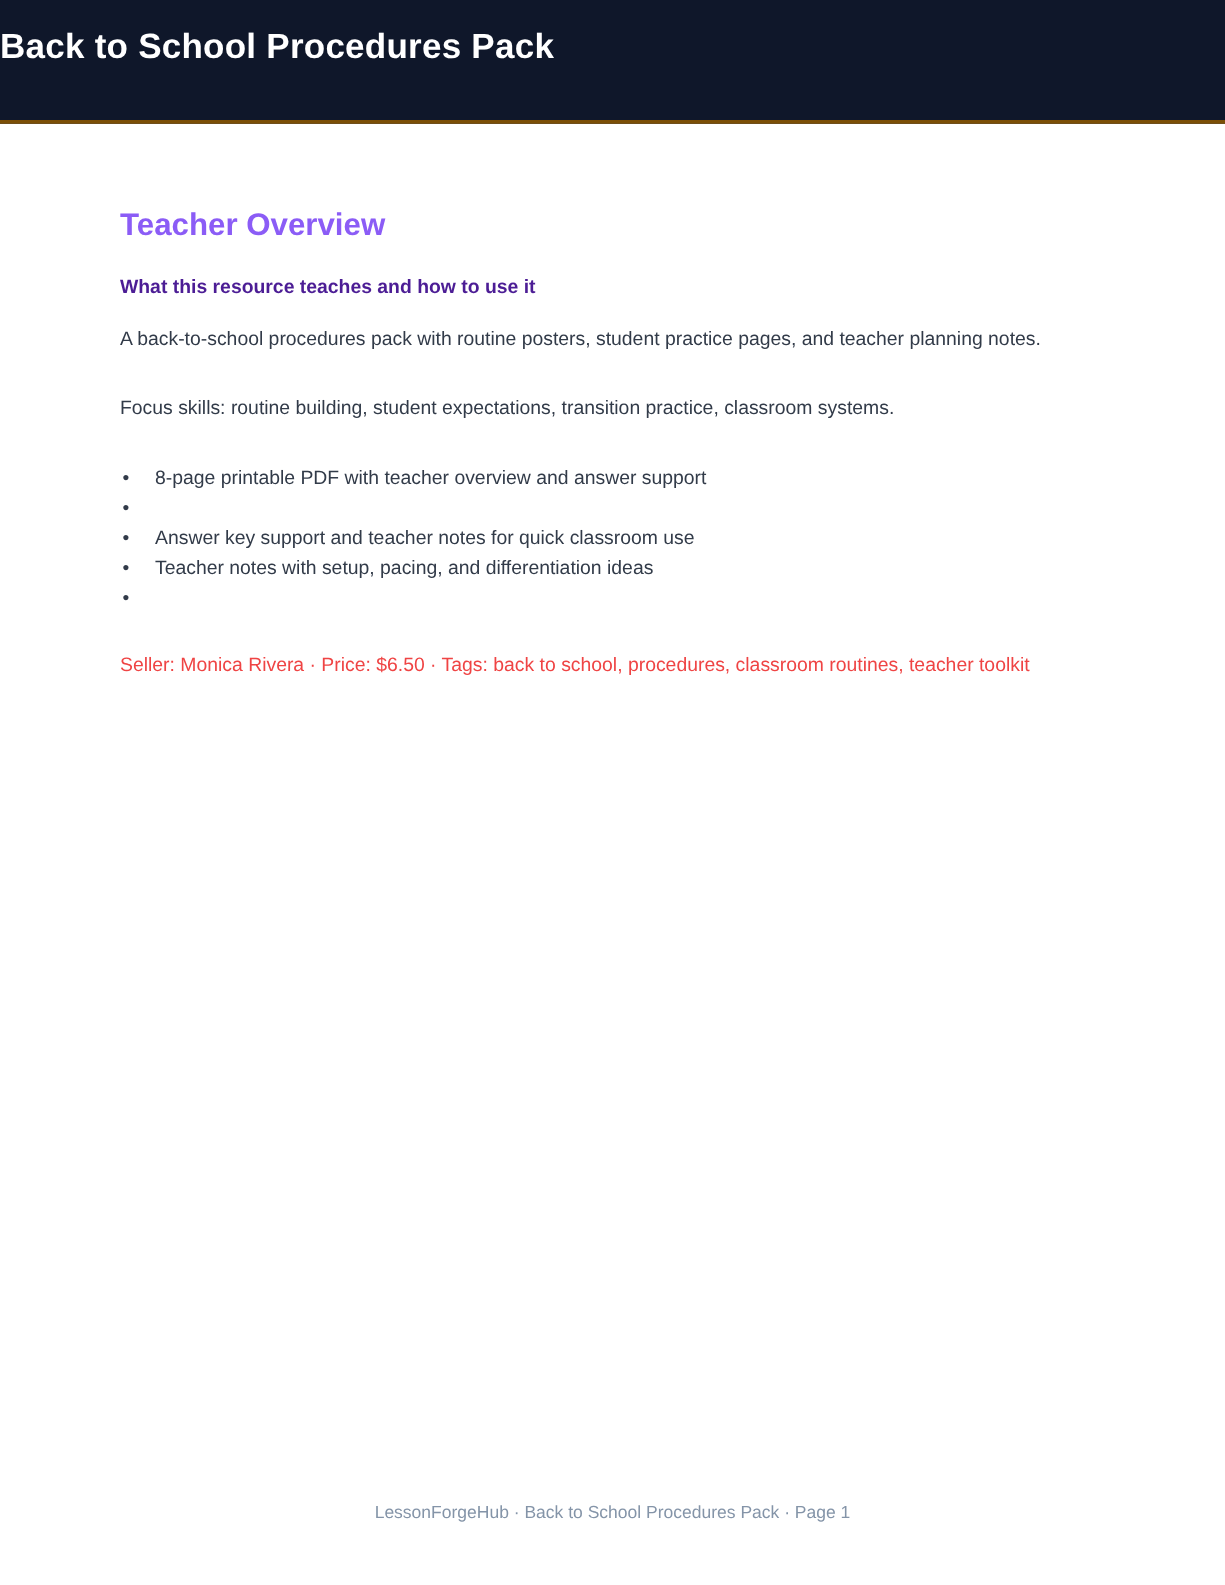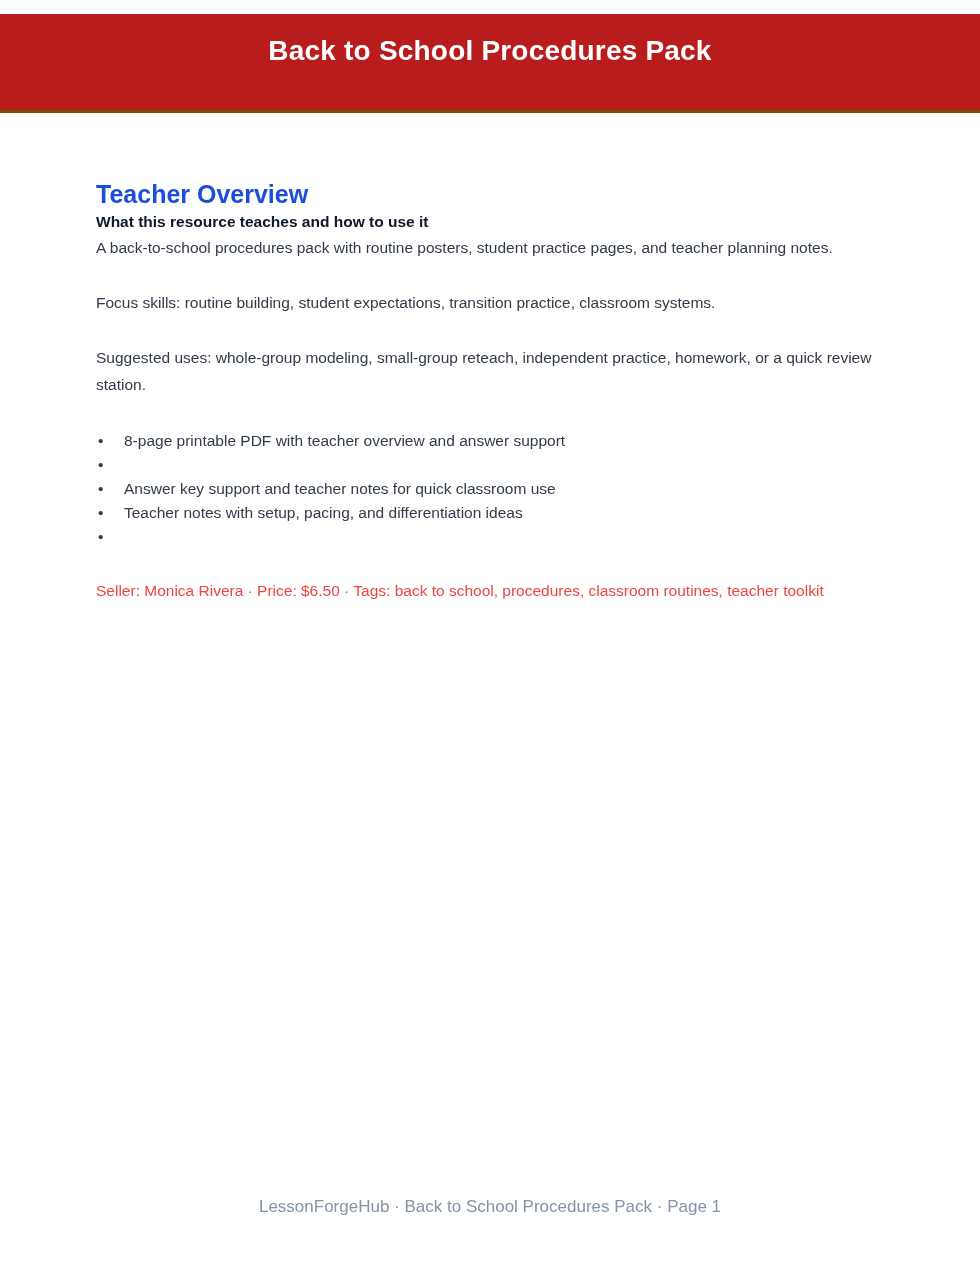--- a/index.html
+++ b/index.html
@@ -14,25 +14,24 @@
     height: 1268px;
     position: relative;
     font-family: "Liberation Sans", sans-serif;
     color: #323b49;
   }
 
   
   .banner {
     width: 100%;
     height: 99px;
-    background: #b91c1c;
+    background: #0f172a;
     border-bottom: 3px solid #7c4f06;
-    text-align: center;
+    text-align: left;
     padding-top: 20px;
-    margin-top: 14px;
   }
 
   .banner h1 {
     font-size: 28px;
     font-weight: bold;
     color: #ffffff;
     letter-spacing: 0.2px;
     line-height: 1.2;
   }
 
@@ -45,34 +44,34 @@
 
   
   main {
     padding: 0 96px;
   }
 
   h2.section-heading {
     margin-top: 67px;
     font-size: 25px;
     font-weight: bold;
-    color: #1d4ed8;
+    color: #8b5cf6;
     line-height: 1.15;
   }
 
   h3.section-subheading {
-    margin-top: 4px;
+    margin-top: 26px;
     font-size: 15.5px;
     font-weight: bold;
-    color: #0f172a;
+    color: #4c1d95;
     line-height: 1.2;
   }
 
   p.body-paragraph {
-    margin-top: 3px;
+    margin-top: 19px;
     font-size: 15.5px;
     line-height: 1.78;
     color: #323b49;
   }
 
   p.body-paragraph + p.body-paragraph {
     margin-top: 27px;
   }
 
   ul.feature-list {
@@ -104,39 +103,38 @@
     color: #ef4444;
   }
 
   
   footer {
     position: absolute;
     left: 0;
     bottom: 51px;
     width: 100%;
     text-align: center;
-    font-size: 17px;
+    font-size: 14px;
     color: #8494a8;
   }
 </style>
 </head>
 <body>
 
 <header class="banner">
   <h1>Back to School Procedures Pack</h1>
 </header>
 
 <main>
   <h2 class="section-heading">Teacher Overview</h2>
 
   <h3 class="section-subheading">What this resource teaches and how to use it</h3>
 
   <p class="body-paragraph">A back-to-school procedures pack with routine posters, student practice pages, and teacher planning notes.</p>
   <p class="body-paragraph">Focus skills: routine building, student expectations, transition practice, classroom systems.</p>
-  <p class="body-paragraph">Suggested uses: whole-group modeling, small-group reteach, independent practice, homework, or a quick review station.</p>
 
   <ul class="feature-list">
     <li>
       <span class="marker">•</span>
       <span>8-page printable PDF with teacher overview and answer support</span>
     </li>
     <li>
       <span class="marker">•</span>
     </li>
     <li>

